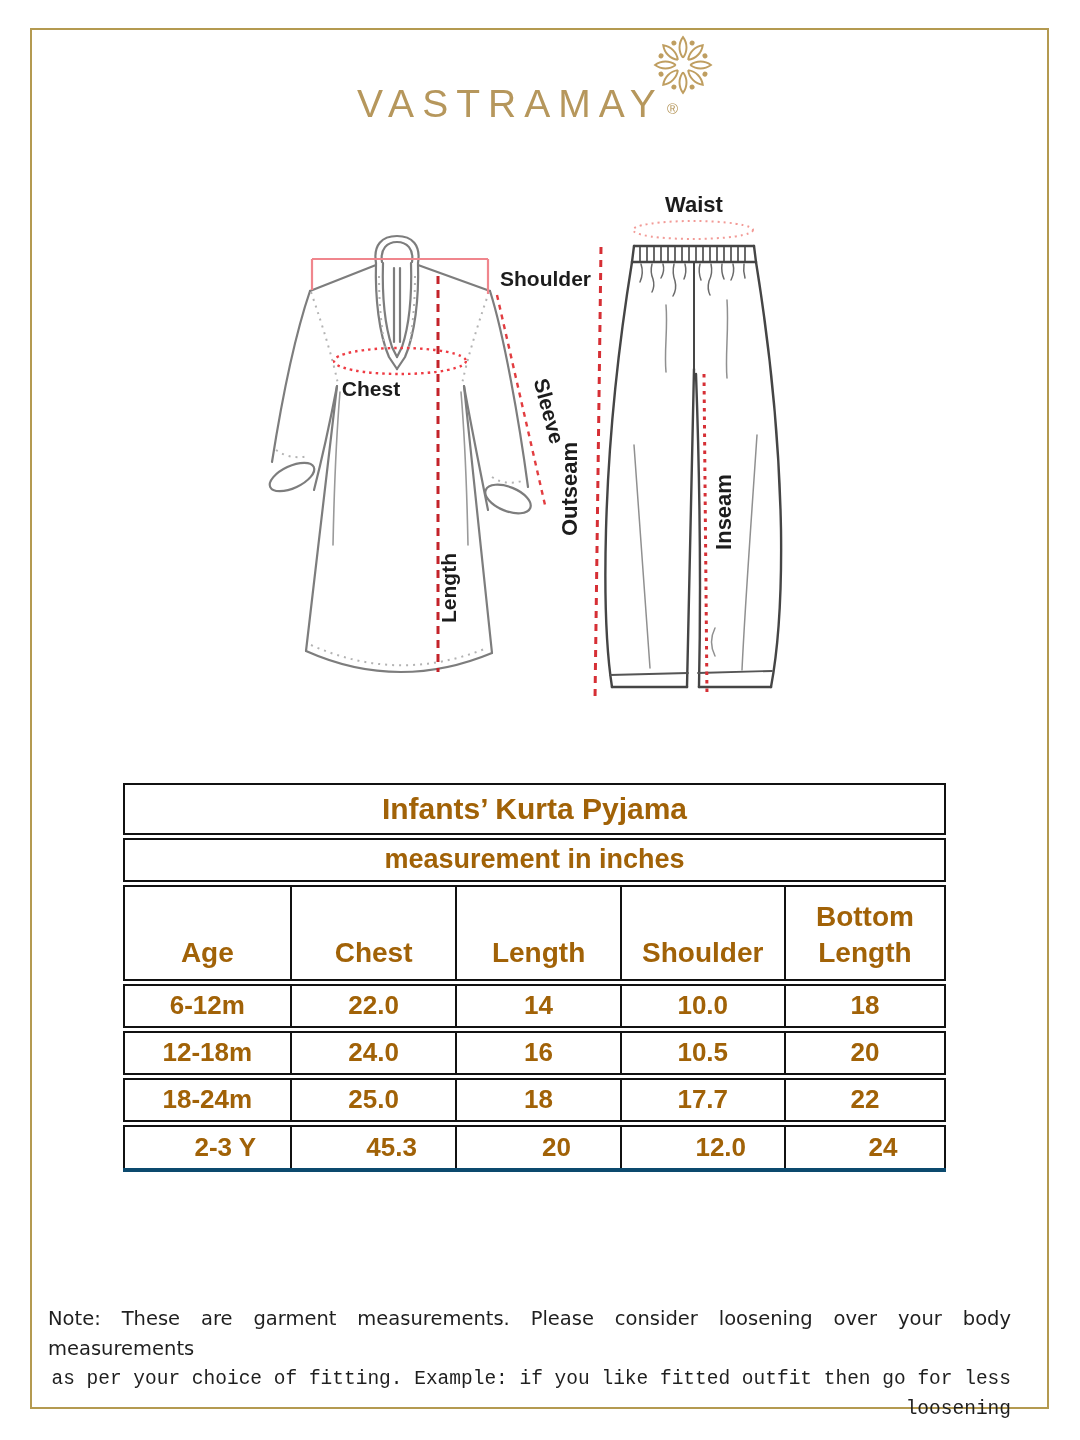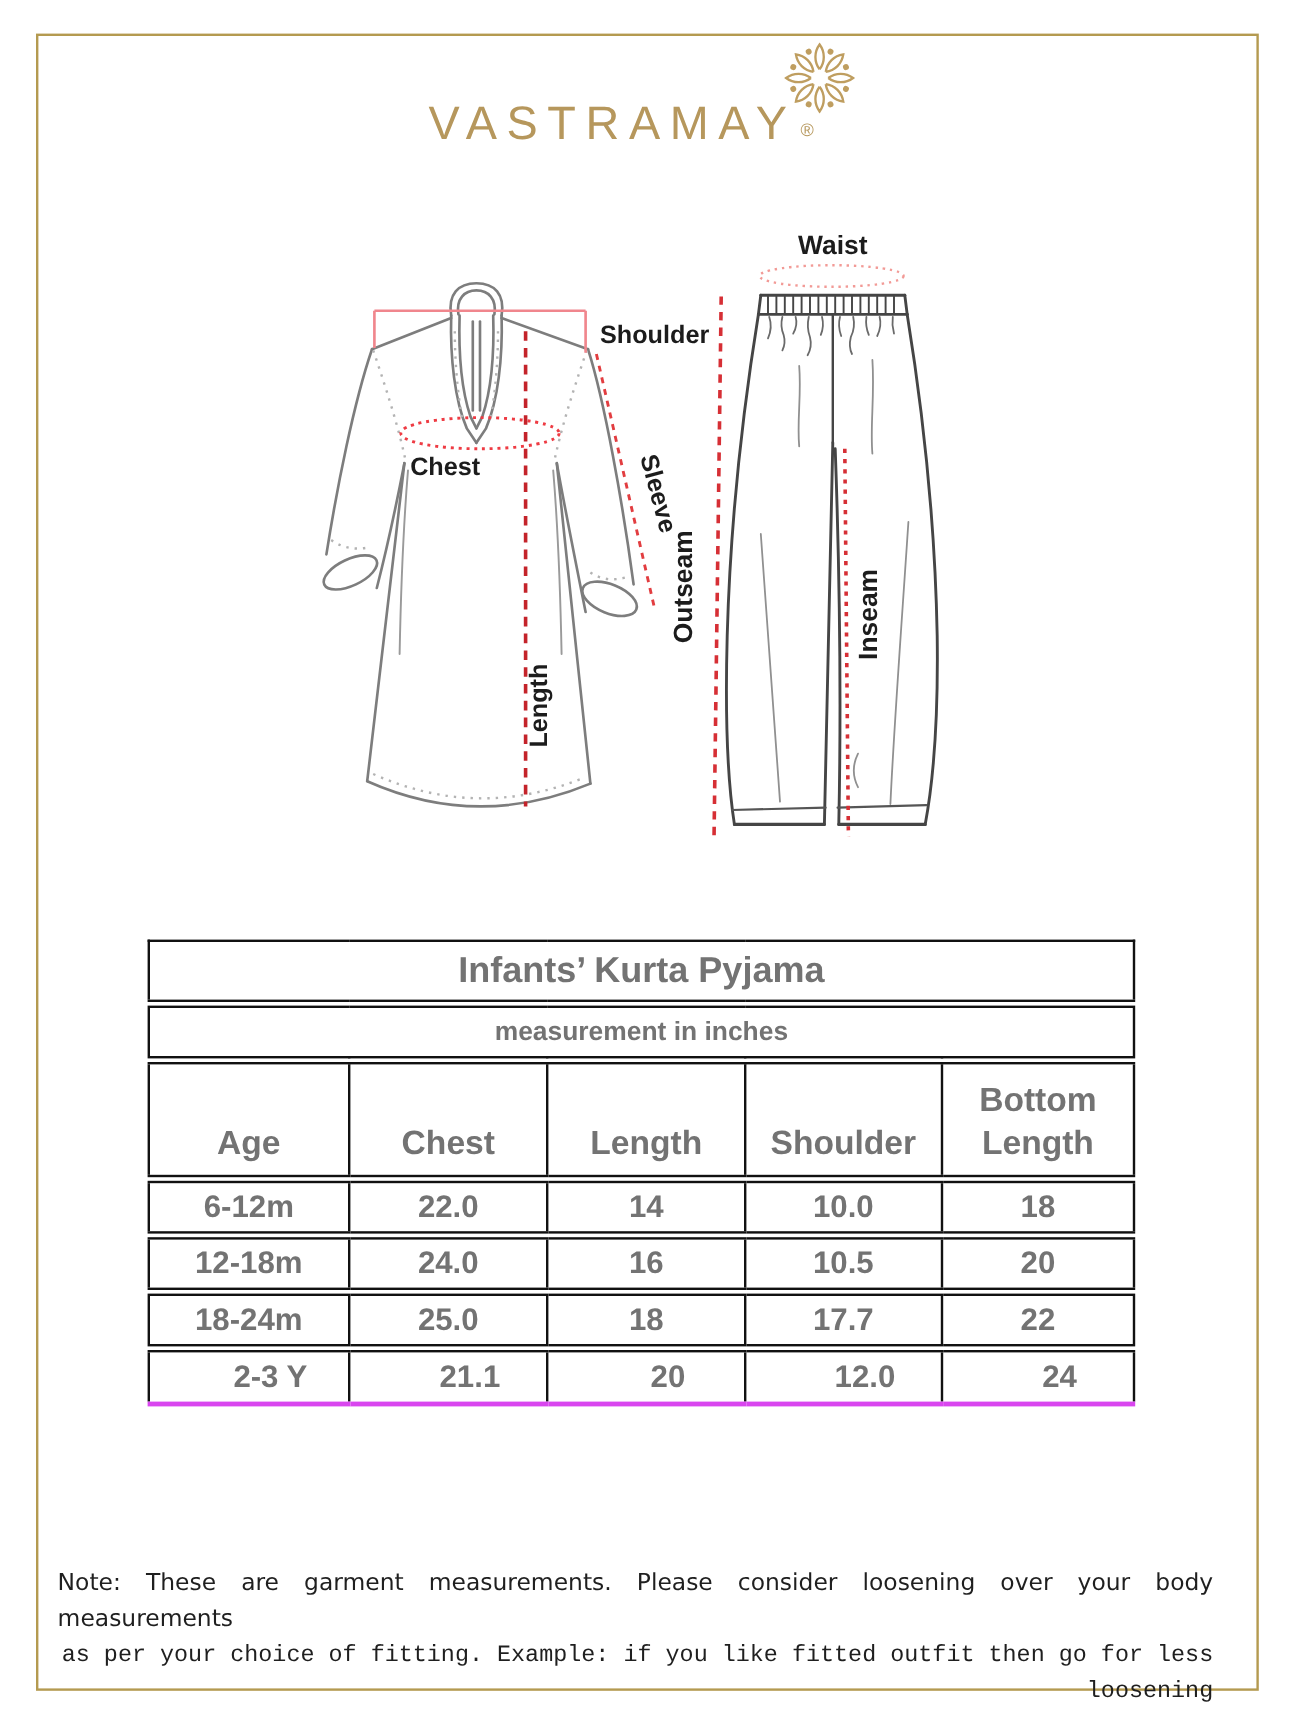--- a/index.html
+++ b/index.html
@@ -24,44 +24,44 @@
   }
   
   .diagram { position:absolute; left:170px; top:160px; width:680px; height:570px; }
   .diagram text {
     font-family:"Liberation Sans", sans-serif; font-weight:bold; fill:#1c1c1c;
   }
   
   table.size-chart {
     position:absolute; left:123px; top:783px; width:823px;
     border-collapse:collapse; table-layout:fixed;
-    color:#737373; text-align:center;
+    color:#a16207; text-align:center;
   }
   table.size-chart td, table.size-chart th {
     border-left:2px solid #111; border-right:2px solid #111;
     overflow:hidden;
   }
   tr.t-title td {
     border:2px solid #111; border-bottom:7px double #111;
     height:52px; font-size:30px; font-weight:bold; letter-spacing:0px;
   }
   tr.t-sub td {
     border:2px solid #111; border-bottom:7px double #111;
-    height:47px; font-size:22px; font-weight:bold;
+    height:47px; font-size:27px; font-weight:bold;
   }
   tr.t-head th {
     border-top:none; border-bottom:7px double #111;
     height:99px; vertical-align:bottom; padding-bottom:7px;
     font-size:28px; font-weight:bold; line-height:1.3;
   }
   tr.t-row td {
     border-bottom:7px double #111;
     height:47px; font-size:26px; font-weight:bold; vertical-align:middle;
   }
-  tr.t-row:last-child td { border-bottom:4px solid #d946ef;padding-left:36px; }
+  tr.t-row:last-child td { border-bottom:4px solid #0c4a6e;padding-left:36px; }
   table.size-chart { border:2px solid #111; }
   
   .note {
     position:absolute; left:48px; top:1304px; width:963px;
     font-family:"DejaVu Sans", sans-serif; font-size:19.5px; line-height:30px;
     color:#1f1f1f;
   }
   .note-l1 { text-align:justify; text-align-last:justify; }
   .note-l2 { text-align:right;font-family:Liberation Mono, monospace; }
 </style>
@@ -225,21 +225,21 @@
     </tr>
     <tr class="t-row">
       <td>18-24m</td>
       <td>25.0</td>
       <td>18</td>
       <td>17.7</td>
       <td>22</td>
     </tr>
     <tr class="t-row">
       <td>2-3 Y</td>
-      <td>21.1</td>
+      <td>45.3</td>
       <td>20</td>
       <td>12.0</td>
       <td>24</td>
     </tr>
   </tbody>
     </table>
 
   <div class="note">
     <div class="note-l1">Note: These are garment measurements. Please consider loosening over your body measurements</div>
     <div class="note-l2">as per your choice of fitting. Example: if you like fitted outfit then go for less loosening</div>

